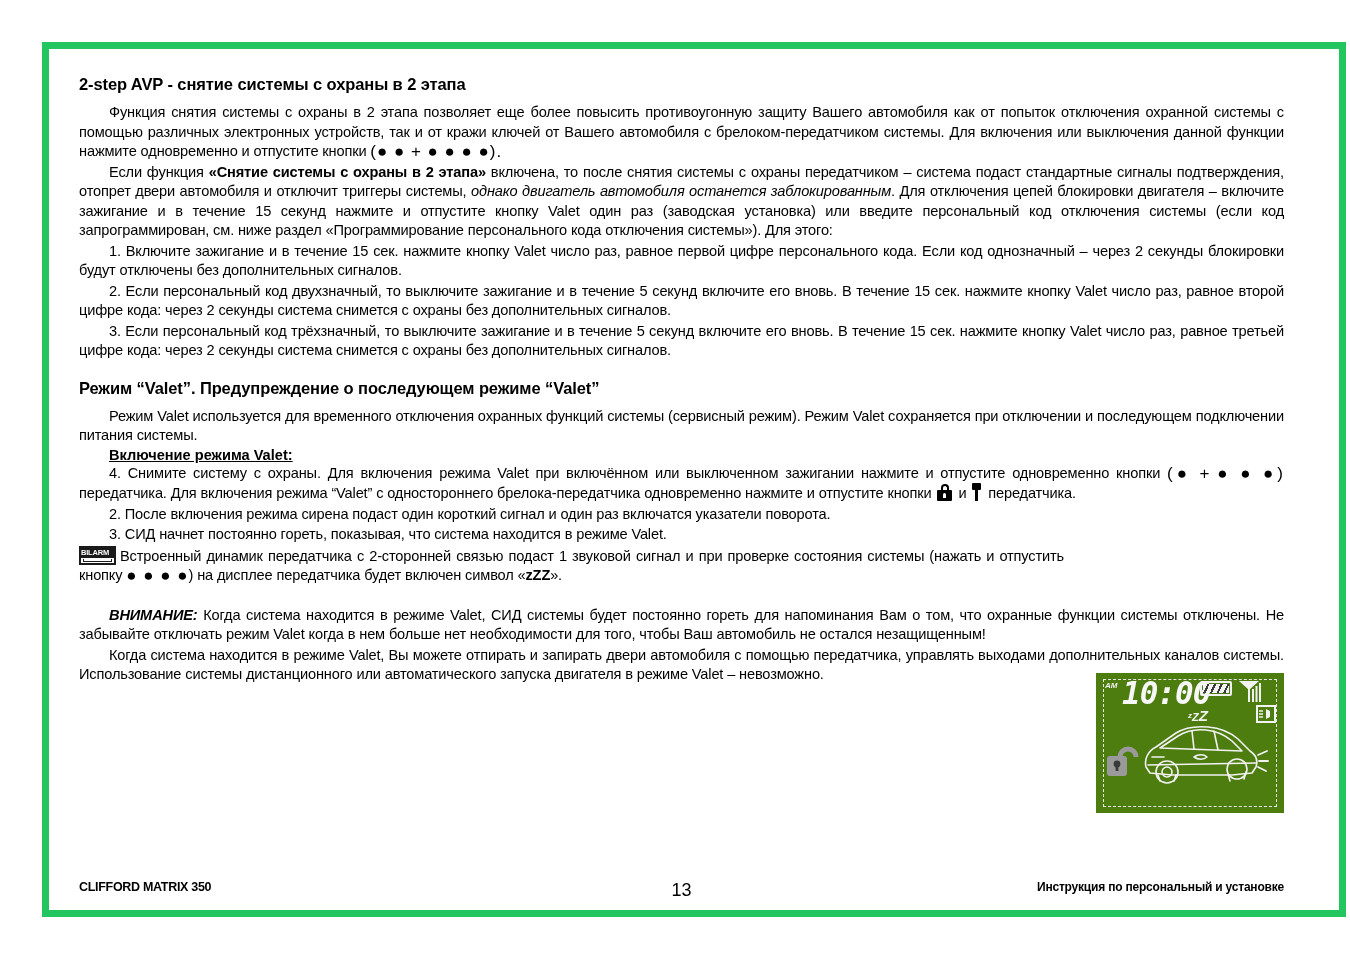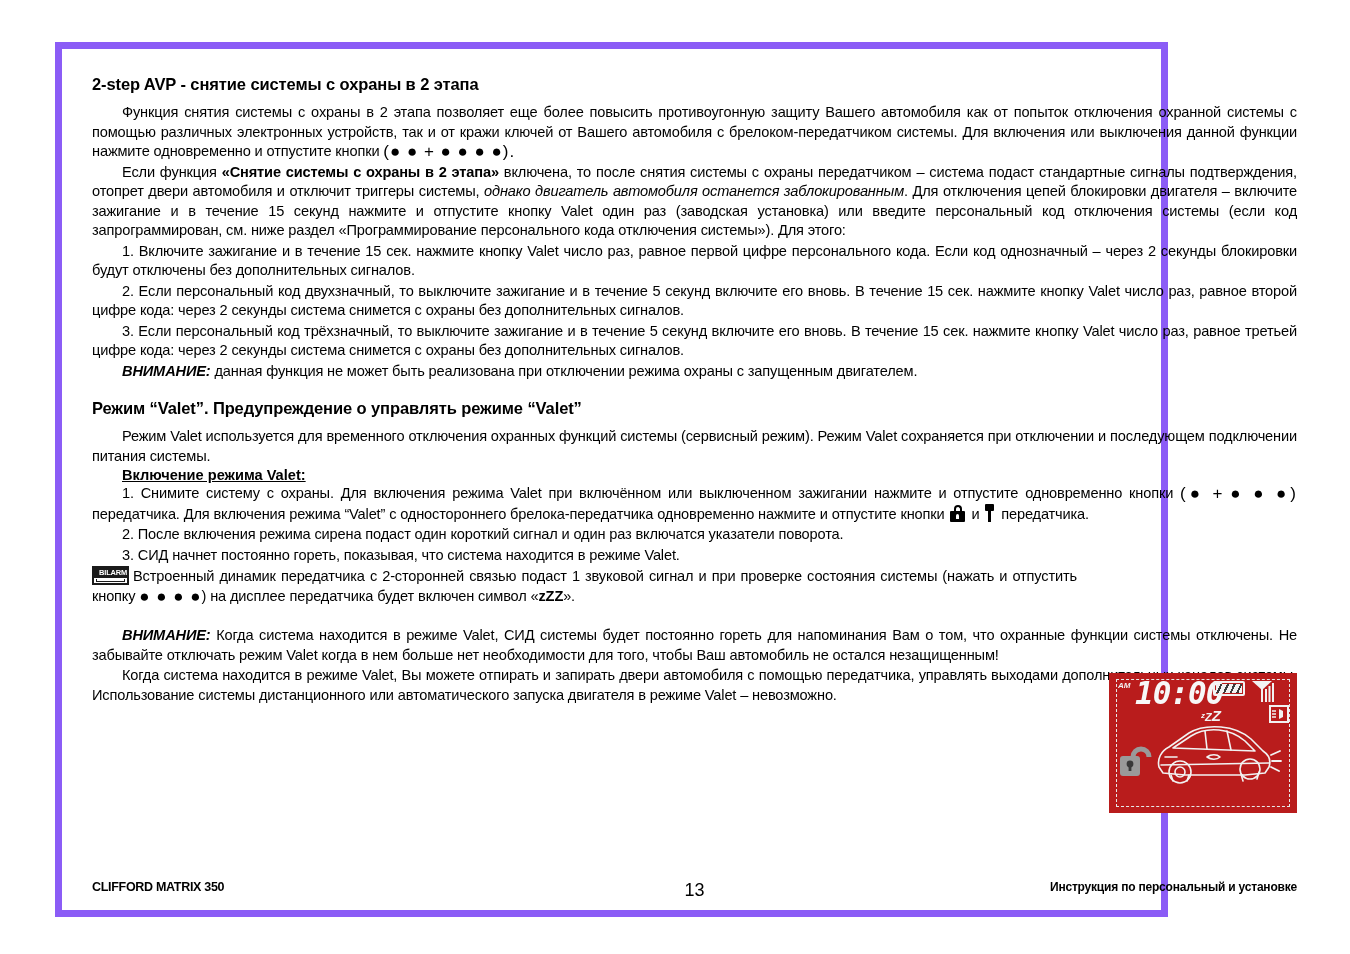--- a/index.html
+++ b/index.html
@@ -5,23 +5,23 @@
   html,body{margin:0;padding:0;}
   body{
     width:1350px;height:954px;
     background:#ffffff;
     font-family:"Liberation Sans", sans-serif;
     color:#000000;
     overflow:hidden;
   }
   .page-frame{
     position:absolute;
-    left:55px;top:42px;
-    width:1113px;height:875px;
-    border:7px solid #8b5cf6;
+    left:42px;top:42px;
+    width:1304px;height:875px;
+    border:7px solid #22c55e;
     box-sizing:border-box;
     background:#ffffff;
   }
   .page-inner{
     position:absolute;
     left:30px;top:26px;
     width:1205px;
     height:825px;
   }
 
@@ -119,35 +119,35 @@
     overflow:hidden;
   }
   .bilarm .txt{
     position:absolute;top:0;left:0;right:0;
     height:10px;
     background:#1a1a1a;
     color:#ffffff;
     font-size:7.5px;
     font-weight:bold;
     line-height:10px;
-    text-align:right;
+    text-align:left;
     letter-spacing:-0.2px;
   }
   .bilarm .base{
     position:absolute;bottom:1px;left:2px;right:2px;
     height:3px;border:1px solid #1a1a1a;border-top:none;
     box-sizing:border-box;
   }
 
   
   .lcd{
     position:absolute;
     right:0px;top:598px;
     width:188px;height:140px;
-    background:#b91c1c;
+    background:#4d7c0f;
     padding:9px;
     box-sizing:border-box;
   }
   .lcd-inner{
     position:absolute;left:7px;top:6px;right:7px;bottom:6px;
     border:1.5px dashed #e8e8e8;
     box-sizing:border-box;
   }
   .lcd .am{
     position:absolute;left:9px;top:8px;
@@ -230,32 +230,29 @@
     </p>
 
     <p class="body indent">
       <span>Если  функция </span><span class="b">«Снятие системы с охраны в 2 этапа»</span><span> включена, то после снятия системы с охраны передатчиком – система подаст стандартные сигналы подтверждения, отопрет двери автомобиля и отключит триггеры системы, </span><span class="i">однако двигатель автомобиля останется заблокированным</span><span>. Для отключения цепей блокировки двигателя – включите зажигание и в течение 15 секунд нажмите и отпустите кнопку Valet один раз (заводская установка) или введите персональный код отключения системы (если код запрограммирован, см. ниже раздел «Программирование персонального кода отключения системы»). Для этого:</span>
     </p>
 
     <p class="body indent">1. Включите зажигание и в течение 15 сек. нажмите кнопку Valet число раз, равное первой цифре персонального кода. Если код однозначный – через 2 секунды блокировки будут отключены без дополнительных сигналов.</p>
     <p class="body indent">2. Если персональный код двухзначный, то выключите зажигание и в течение 5 секунд включите его вновь. В течение 15 сек. нажмите кнопку Valet число раз, равное второй цифре кода: через 2 секунды система снимется с охраны без дополнительных сигналов.</p>
     <p class="body indent">3. Если персональный код трёхзначный, то выключите зажигание и в течение 5 секунд включите его вновь. В течение 15 сек. нажмите кнопку Valet число раз, равное третьей цифре кода: через 2 секунды система снимется с охраны без дополнительных сигналов.</p>
 
+
+    <h2 class="section-title second">Режим “Valet”. Предупреждение о последующем режиме “Valet”</h2>
+
+    <p class="body indent">Режим Valet используется для временного отключения охранных функций системы (сервисный режим). Режим Valet сохраняется при отключении и последующем подключении питания системы.</p>
+
+    <p class="sub-head">Включение режима Valet:</p>
+
     <p class="body indent">
-      <span class="bi">ВНИМАНИЕ:</span><span> данная функция не может быть реализована при отключении режима охраны с запущенным двигателем.</span>
-    </p>
-
-    <h2 class="section-title second">Режим “Valet”. Предупреждение о управлять режиме “Valet”</h2>
-
-    <p class="body indent">Режим Valet используется для временного отключения охранных функций системы (сервисный режим). Режим Valet сохраняется при отключении и последующем подключении питания системы.</p>
-
-    <p class="sub-head">Включение режима Valet:</p>
-
-    <p class="body indent">
-      <span>1. Снимите систему с охраны. Для включения режима Valet при включённом или выключенном зажигании нажмите и отпустите одновременно кнопки </span><span class="dot">(● +</span>
+      <span>4. Снимите систему с охраны. Для включения режима Valet при включённом или выключенном зажигании нажмите и отпустите одновременно кнопки </span><span class="dot">(● +</span>
       <span class="dot">● ● ●)</span><span> передатчика. Для включения режима “Valet” с одностороннего брелока-передатчика одновременно нажмите и отпустите кнопки </span><span class="lock-glyph"><span class="shackle"></span><span class="bodyb"></span><span class="kh"></span></span><span> и </span><span class="key-glyph"><span class="head"></span><span class="stem"></span></span><span> передатчика.</span>
     </p>
 
     <p class="body indent" style="width:955px;">2. После включения режима сирена подаст один короткий сигнал и один раз включатся указатели поворота.</p>
     <p class="body indent" style="width:955px;">3. СИД начнет постоянно гореть, показывая, что система находится в режиме Valet.</p>
 
     <p class="body" style="width:985px;">
       <span class="bilarm"><span class="txt">BILARM</span><span class="base"></span></span><span>Встроенный динамик передатчика с 2-сторонней связью подаст 1 звуковой сигнал и при проверке состояния системы (нажать и отпустить кнопку </span><span class="dot">● ● ● ●</span><span>) на дисплее передатчика будет включен символ «</span><span class="b">zZZ</span><span>».</span>
     </p>
 

